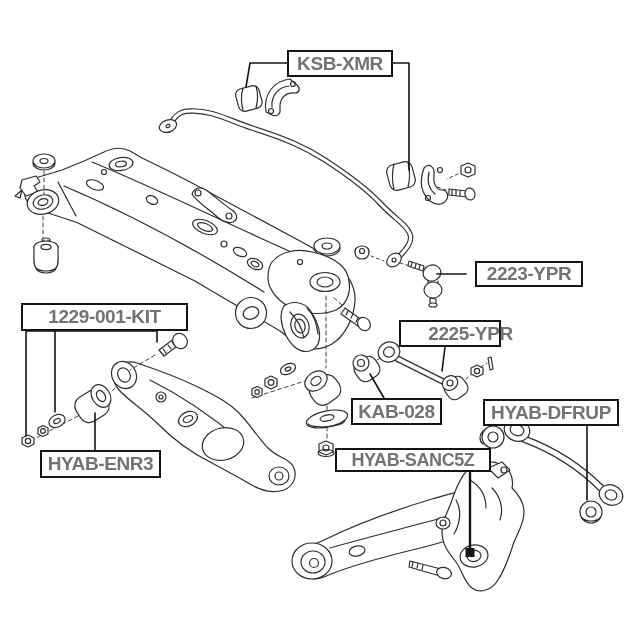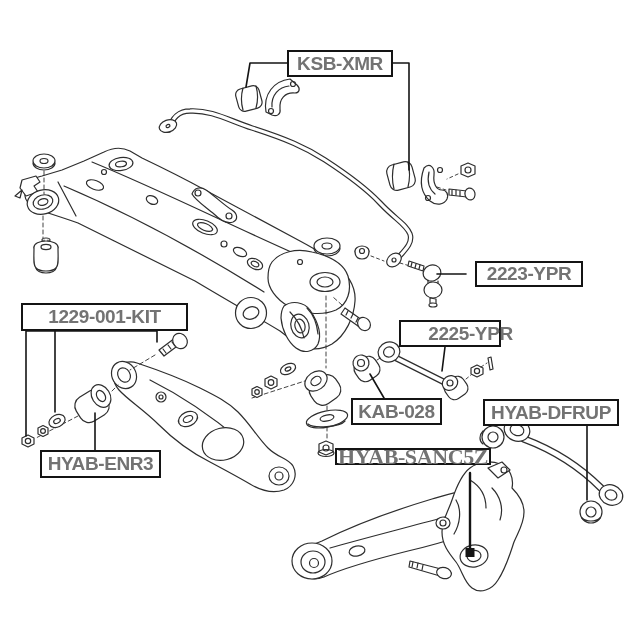--- a/index.html
+++ b/index.html
@@ -12,21 +12,21 @@
     font-family:"Liberation Sans",sans-serif;font-weight:bold;font-size:19px;
     letter-spacing:-0.4px;white-space:nowrap;padding:1px 3px;z-index:5;
   }
   .lbl-ksb    {left:287px;top:50px; width:106px;height:27px;}
   .lbl-2223   {left:466px;top:261px;width:108px;height:26px;margin-left:9px;}
   .lbl-1229   {left:21px; top:303px;width:167px;height:28px;}
   .lbl-2225   {left:399px;top:320px;width:102px;height:27px;padding-left:44px;}
   .lbl-kab    {left:351px;top:398px;width:91px; height:27px;}
   .lbl-dfrup  {left:483px;top:371px;width:136px;height:27px;margin-top:28px;}
   .lbl-enr3   {left:40px; top:450px;width:121px;height:28px;}
-  .lbl-sanc5z {left:335px;top:448px;width:156px;height:17px;font-size:22px;font-family:Liberation Serif, serif;}
+  .lbl-sanc5z {left:335px;top:448px;width:156px;height:24px;font-size:18px;}
 </style>
 </head>
 <body>
 
 <div id="stage">
 
   <svg id="art" width="640" height="640" viewBox="0 0 640 640">
     <g stroke="#2e2e2e" stroke-width="1.2" fill="none" stroke-linecap="round" stroke-linejoin="round">
 
       <g>

